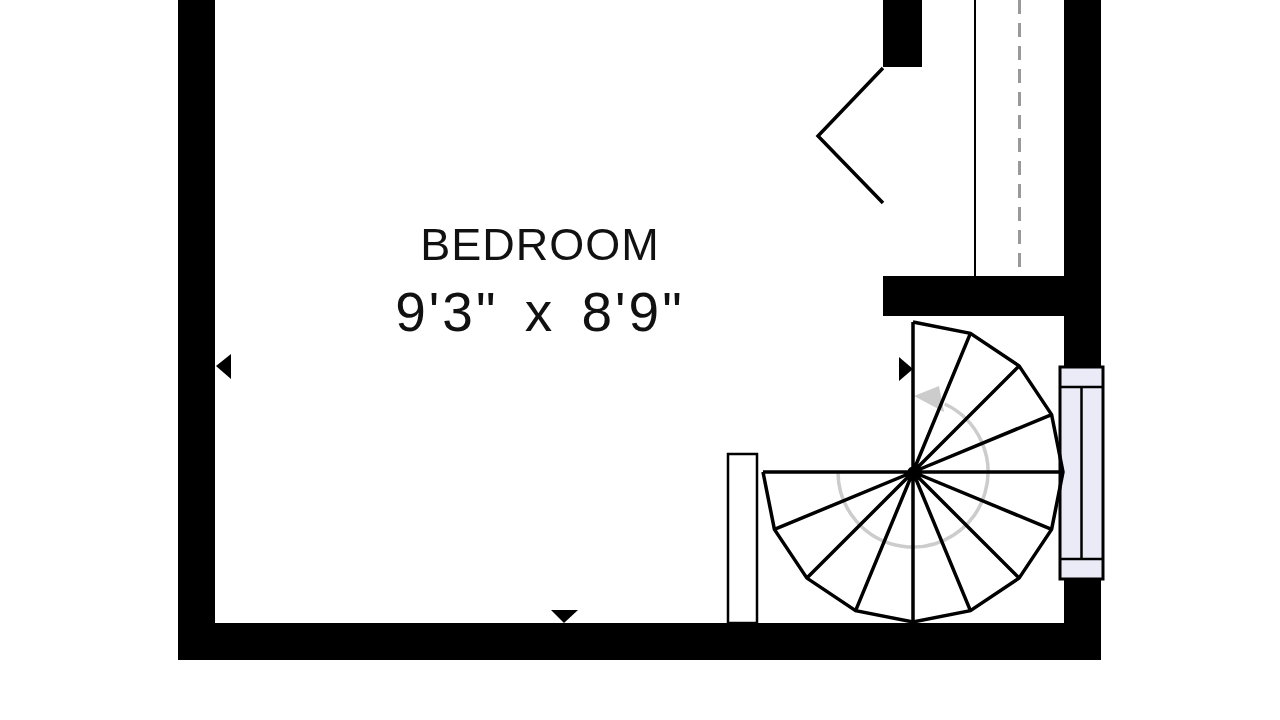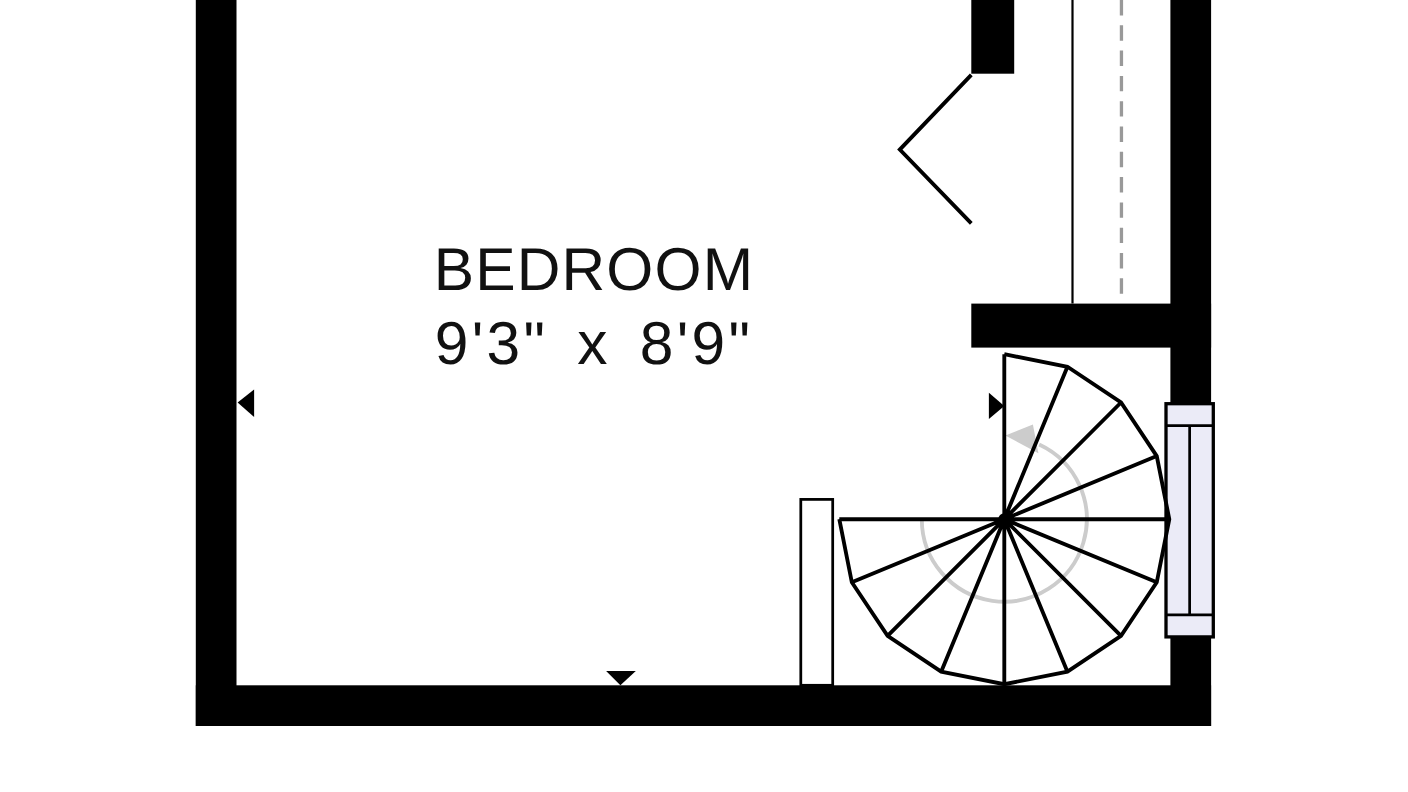--- a/index.html
+++ b/index.html
@@ -24,21 +24,21 @@
     position: absolute;
     left: 240px;
     top: 212px;
     width: 600px;
     text-align: center;
     color: #111111;
     user-select: none;
   }
   .room-name {
     display: block;
-    font-size: 55px;
+    font-size: 45px;
     line-height: 66px;
     letter-spacing: 1px;
     white-space: nowrap;
   }
   .room-dims {
     display: block;
     font-size: 55px;
     line-height: 68px;
     letter-spacing: 3px;
     word-spacing: 8px;

